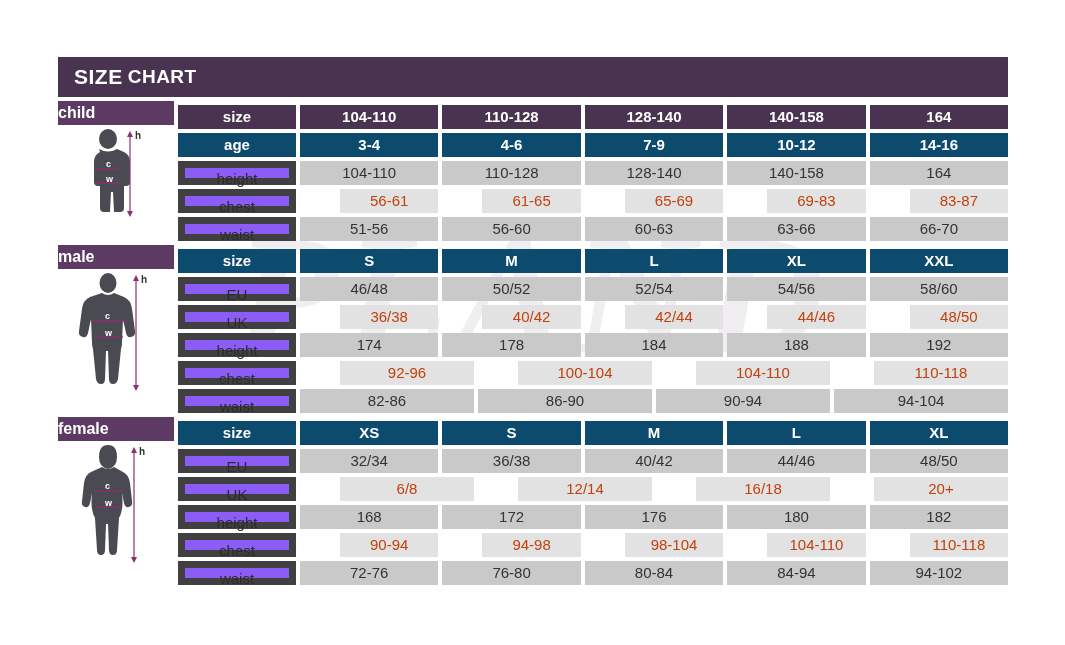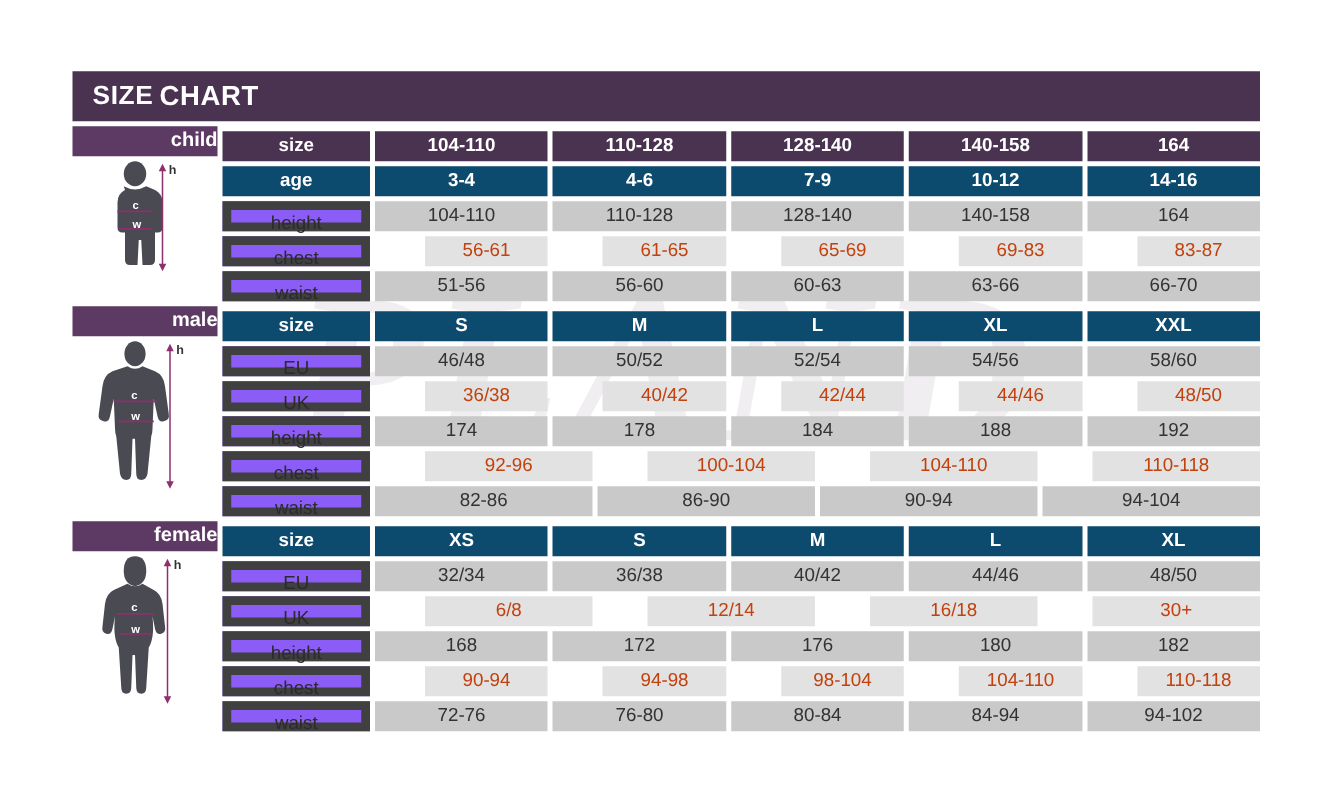--- a/index.html
+++ b/index.html
@@ -53,21 +53,21 @@
     box-sizing: border-box;
   }
   .title-bar .t1 {
     color: #ffffff;
     font-size: 21px;
     font-weight: bold;
     letter-spacing: 0.5px;
   }
   .title-bar .t2 {
     color: #ffffff;
-    font-size: 22px;
+    font-size: 19px;
     font-weight: bold;
     letter-spacing: 0.5px;
     margin-left: 5px;
   }
   
   .row {
     display: flex;
     margin-top: 4px;
     align-items: stretch;
   }
@@ -120,21 +120,21 @@
     margin-top: 4px;
   }
   .fig-col {
     width: 116px;
     flex: 0 0 116px;
     margin-right: 4px;
   }
   .fig-badge {
     height: 24px;
     line-height: 24px;
-    text-align: right;
+    text-align: left;
     background: #5c3a63;
     color: #ffffff;
     font-weight: bold;
     font-size: 16px;
   }
   .fig-art {
     position: relative;
     height: 100%;
   }
   .rows-col {
@@ -347,21 +347,21 @@
           <div class="cell c-val val-gray-d">40/42</div>
           <div class="cell c-val val-gray-d">44/46</div>
           <div class="cell c-val val-gray-d">48/50</div>
         </div>
 
         <div class="row">
           <div class="cell c-lab lab-white">UK</div>
           <div class="cell c-val val-gray-l">6/8</div>
           <div class="cell c-val val-gray-l">12/14</div>
           <div class="cell c-val val-gray-l">16/18</div>
-          <div class="cell c-val val-gray-l">30+</div>
+          <div class="cell c-val val-gray-l">20+</div>
         </div>
 
         <div class="row">
           <div class="cell c-lab lab-white">height</div>
           <div class="cell c-val val-gray-d">168</div>
           <div class="cell c-val val-gray-d">172</div>
           <div class="cell c-val val-gray-d">176</div>
           <div class="cell c-val val-gray-d">180</div>
           <div class="cell c-val val-gray-d">182</div>
         </div>

